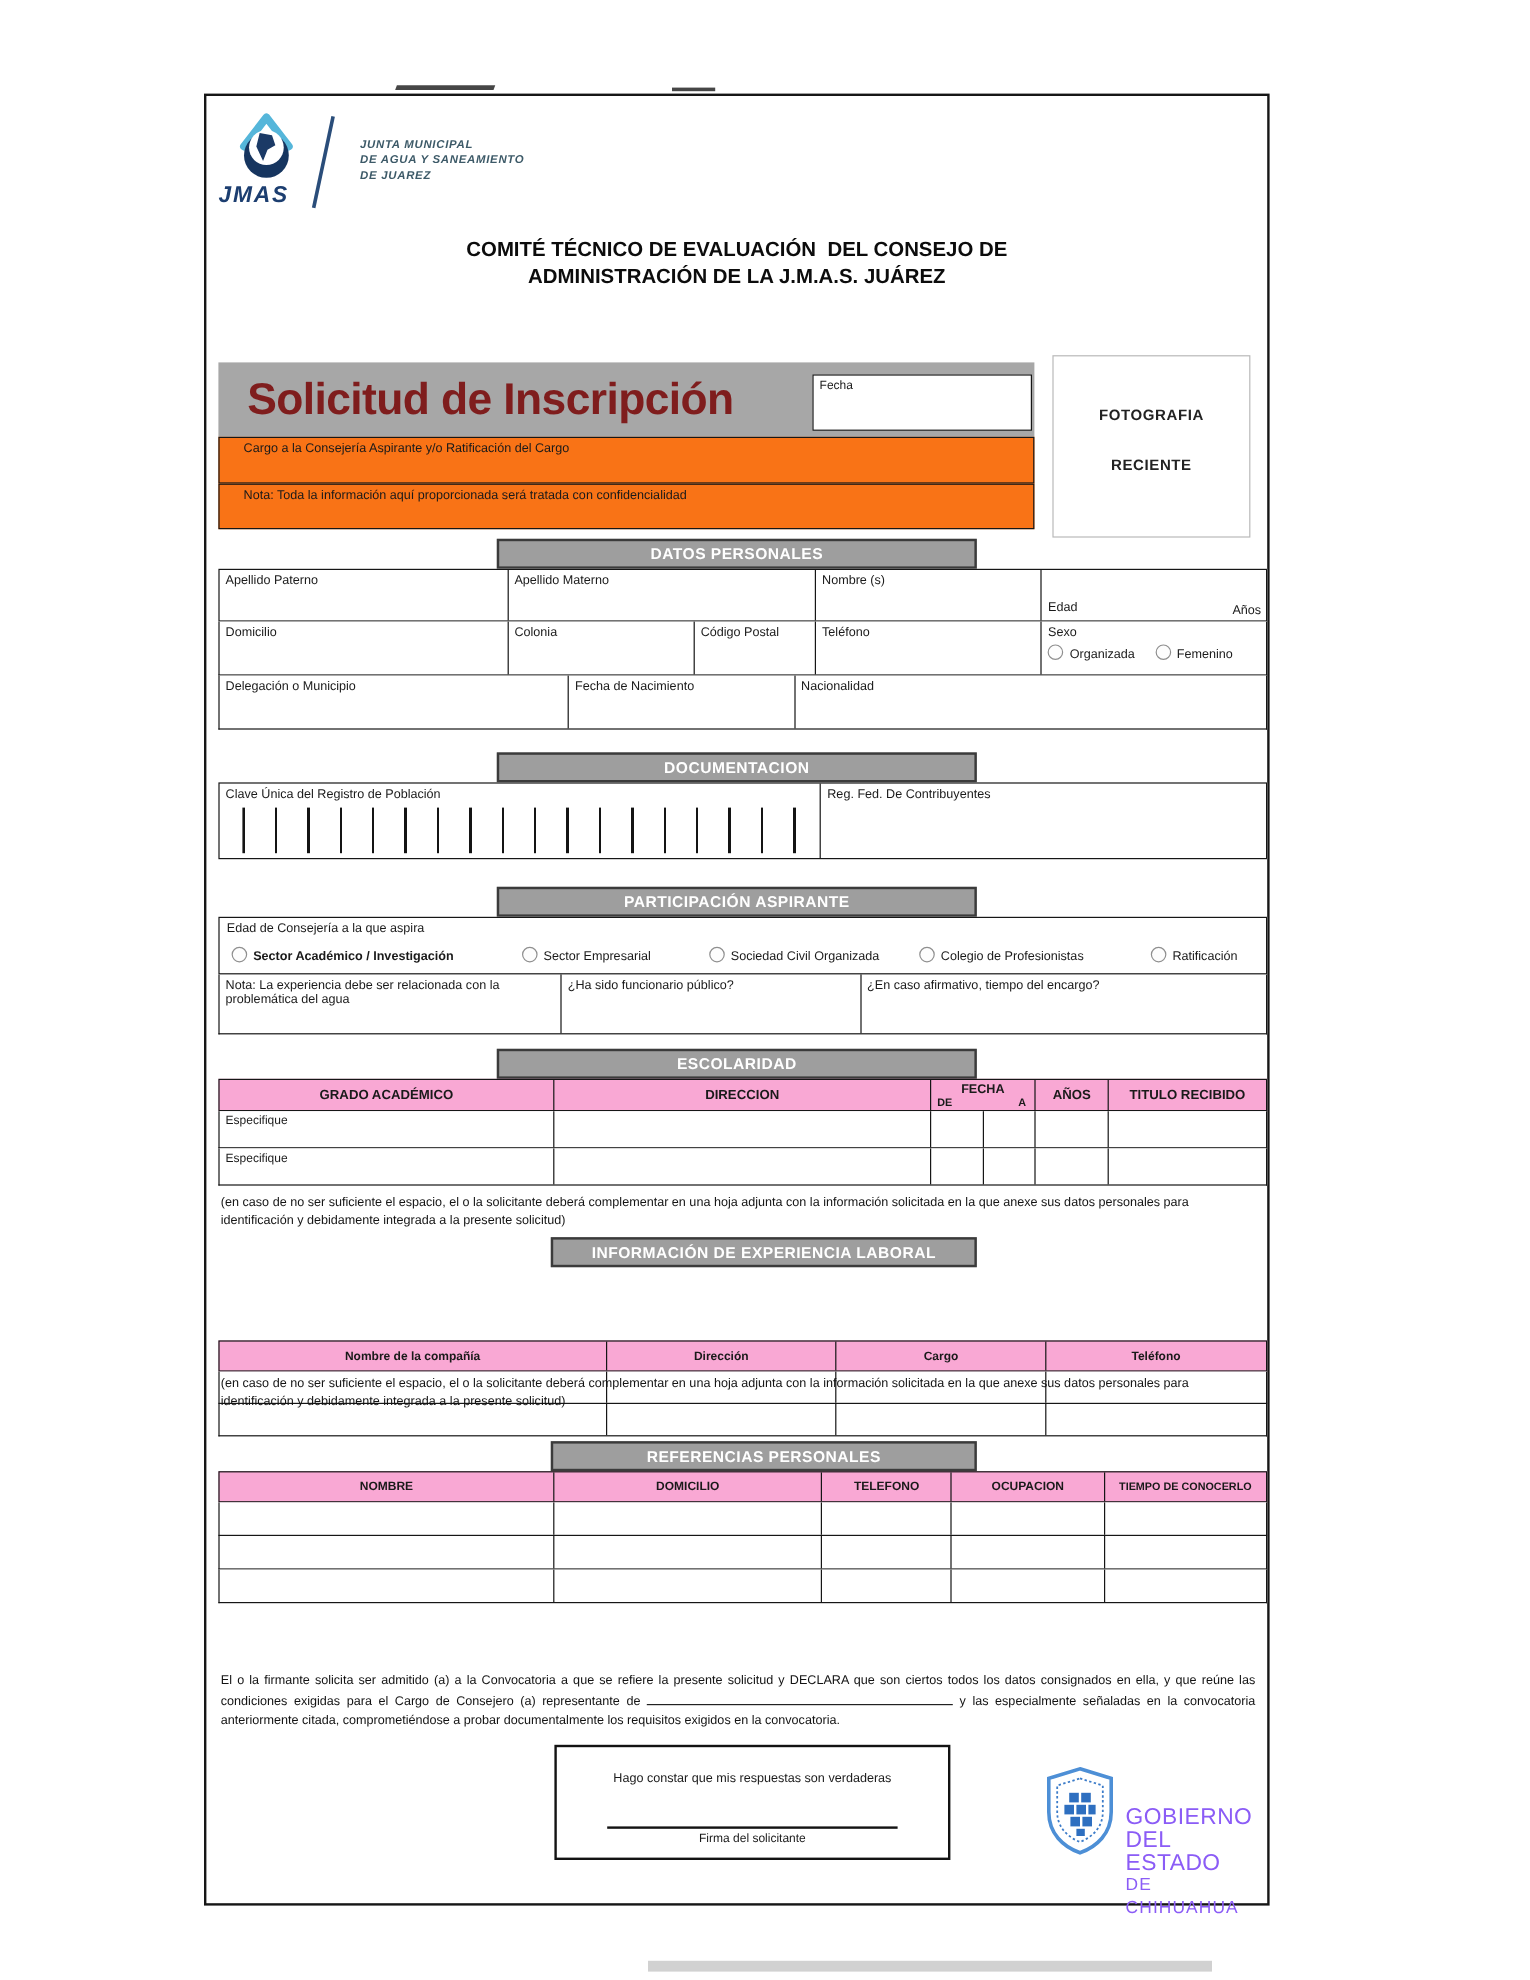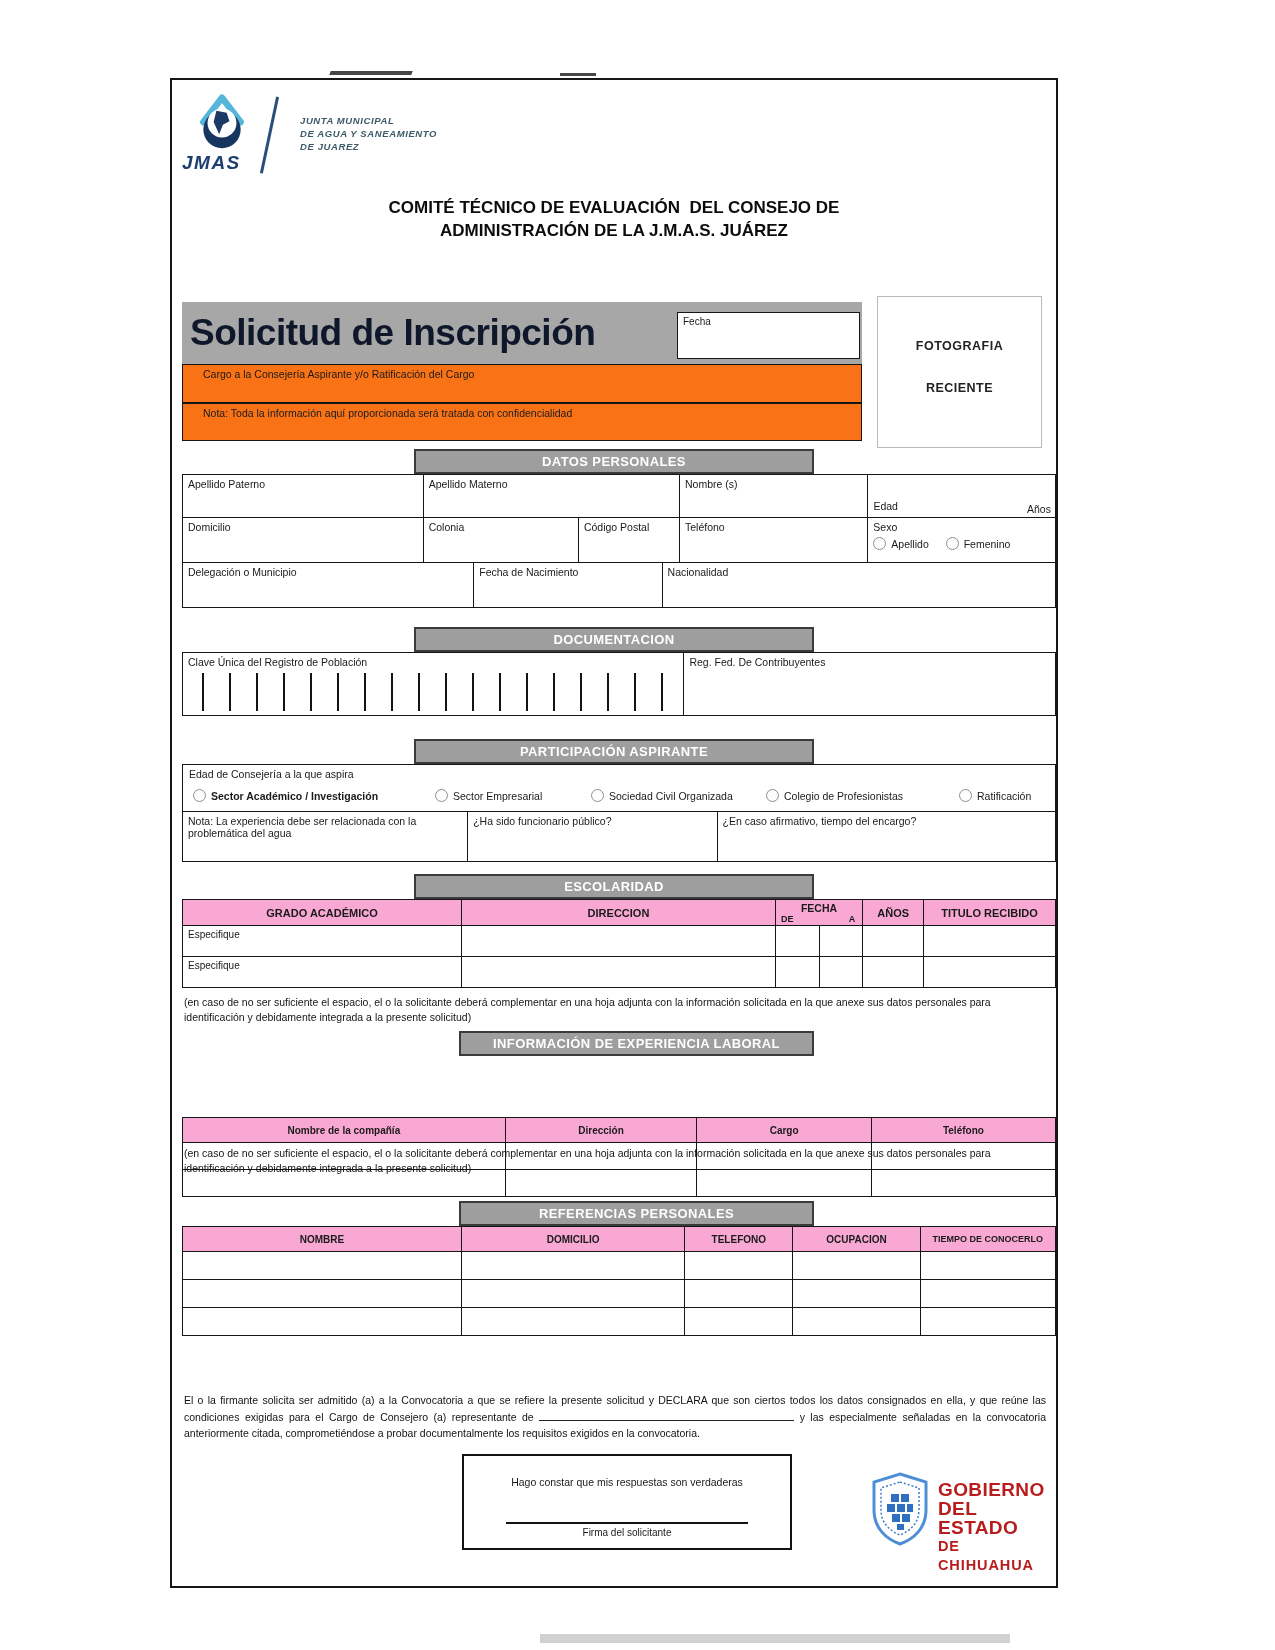--- a/index.html
+++ b/index.html
@@ -14,21 +14,21 @@
   .org-lines{font-size:9.5px;font-weight:bold;font-style:italic;line-height:13px;
              color:#3d5a68;letter-spacing:.6px;}
   .logo-slash{width:2.5px;height:78px;background:#2a4d7a;transform:rotate(12deg);}
 
   
   .committee{width:100%;text-align:center;font-weight:bold;font-size:17px;line-height:23px;color:#0c0c0c;}
   .keep-space{white-space:pre;}
 
   
   .band{background:#a7a7a7;}
-  .band-title{font-weight:bold;font-size:37px;line-height:62px;padding-left:8px;color:#0f172a;letter-spacing:-.5px;}
+  .band-title{font-weight:bold;font-size:37px;line-height:62px;padding-left:24px;color:#7f1d1d;letter-spacing:-.5px;}
   .fecha-box{position:absolute;left:495px;top:10px;width:183px;height:47px;background:#fff;
              border:1.5px solid #161616;font-size:10px;padding:3px 5px;box-sizing:border-box;}
   .field-row{border:1.5px solid #161616;background:#f97316;font-size:10.5px;padding:3px 20px;}
 
   .photo-box{border:1.5px solid #b9b9b9;text-align:center;color:#222;font-weight:bold;
              font-size:12.5px;letter-spacing:.5px;}
 
   
   .sec-head{width:400px;height:25px;background:#9e9e9e;border:2px solid #3b3b3b;color:#fff;
             font-weight:bold;font-size:13px;text-align:center;line-height:21px;letter-spacing:.4px;}
@@ -57,21 +57,21 @@
   .f-de{position:absolute;left:5px;bottom:1px;font-size:9px;font-weight:bold;}
   .f-a{position:absolute;right:7px;bottom:1px;font-size:9px;font-weight:bold;}
 
   .note-par{font-size:10.5px;line-height:15px;color:#141414;}
   .decl{font-size:10.5px;line-height:16.5px;color:#121212;text-align:justify;}
   .blank-line{display:inline-block;width:255px;height:11px;border-bottom:1.5px solid #222;}
 
   .sig-box{border:2px solid #131313;text-align:center;font-size:10.5px;}
   .sig-line{width:74%;margin:34px auto 3px auto;border-top:2px solid #131313;}
 
-  .gov-text{color:#b91c1c;font-weight:bold;line-height:19px;letter-spacing:.4px;}
+  .gov-text{color:#8b5cf6;font-weight:normal;line-height:19px;letter-spacing:.4px;margin-top:25px;}
   .gov-text .l1,.gov-text .l2{font-size:19px;}
   .gov-text .l3{font-size:14.5px;letter-spacing:.9px;}
 
   .smudge{position:absolute;background:#262626;opacity:.85;}
   .bottom-bar{position:absolute;left:540px;top:1634px;width:470px;height:9px;background:#c9c9c9;opacity:.85;}
 </style>
 </head>
 <body>
 
 <div class="page">
@@ -131,21 +131,21 @@
         </div>
       </div>
       <div class="trow" style="height:45px;">
         <div class="tcell" style="width:27.6%;"><span>Domicilio</span></div>
         <div class="tcell" style="width:17.8%;"><span>Colonia</span></div>
         <div class="tcell" style="width:11.6%;"><span>Código Postal</span></div>
         <div class="tcell" style="width:21.6%;"><span>Teléfono</span></div>
         <div class="tcell" style="width:21.4%;">
           <div>Sexo</div>
           <div style="margin-top:4px;white-space:nowrap;">
-            <span><span class="radio"></span><span>Apellido</span></span>
+            <span><span class="radio"></span><span>Organizada</span></span>
             <span style="margin-left:14px;"><span class="radio"></span><span>Femenino</span></span>
           </div>
         </div>
       </div>
       <div class="trow" style="height:45px;">
         <div class="tcell" style="width:33.4%;"><span>Delegación o Municipio</span></div>
         <div class="tcell" style="width:21.6%;"><span>Fecha de Nacimiento</span></div>
         <div class="tcell" style="width:21.4%;"><span>Nacionalidad</span></div>
       </div>
     </div>

